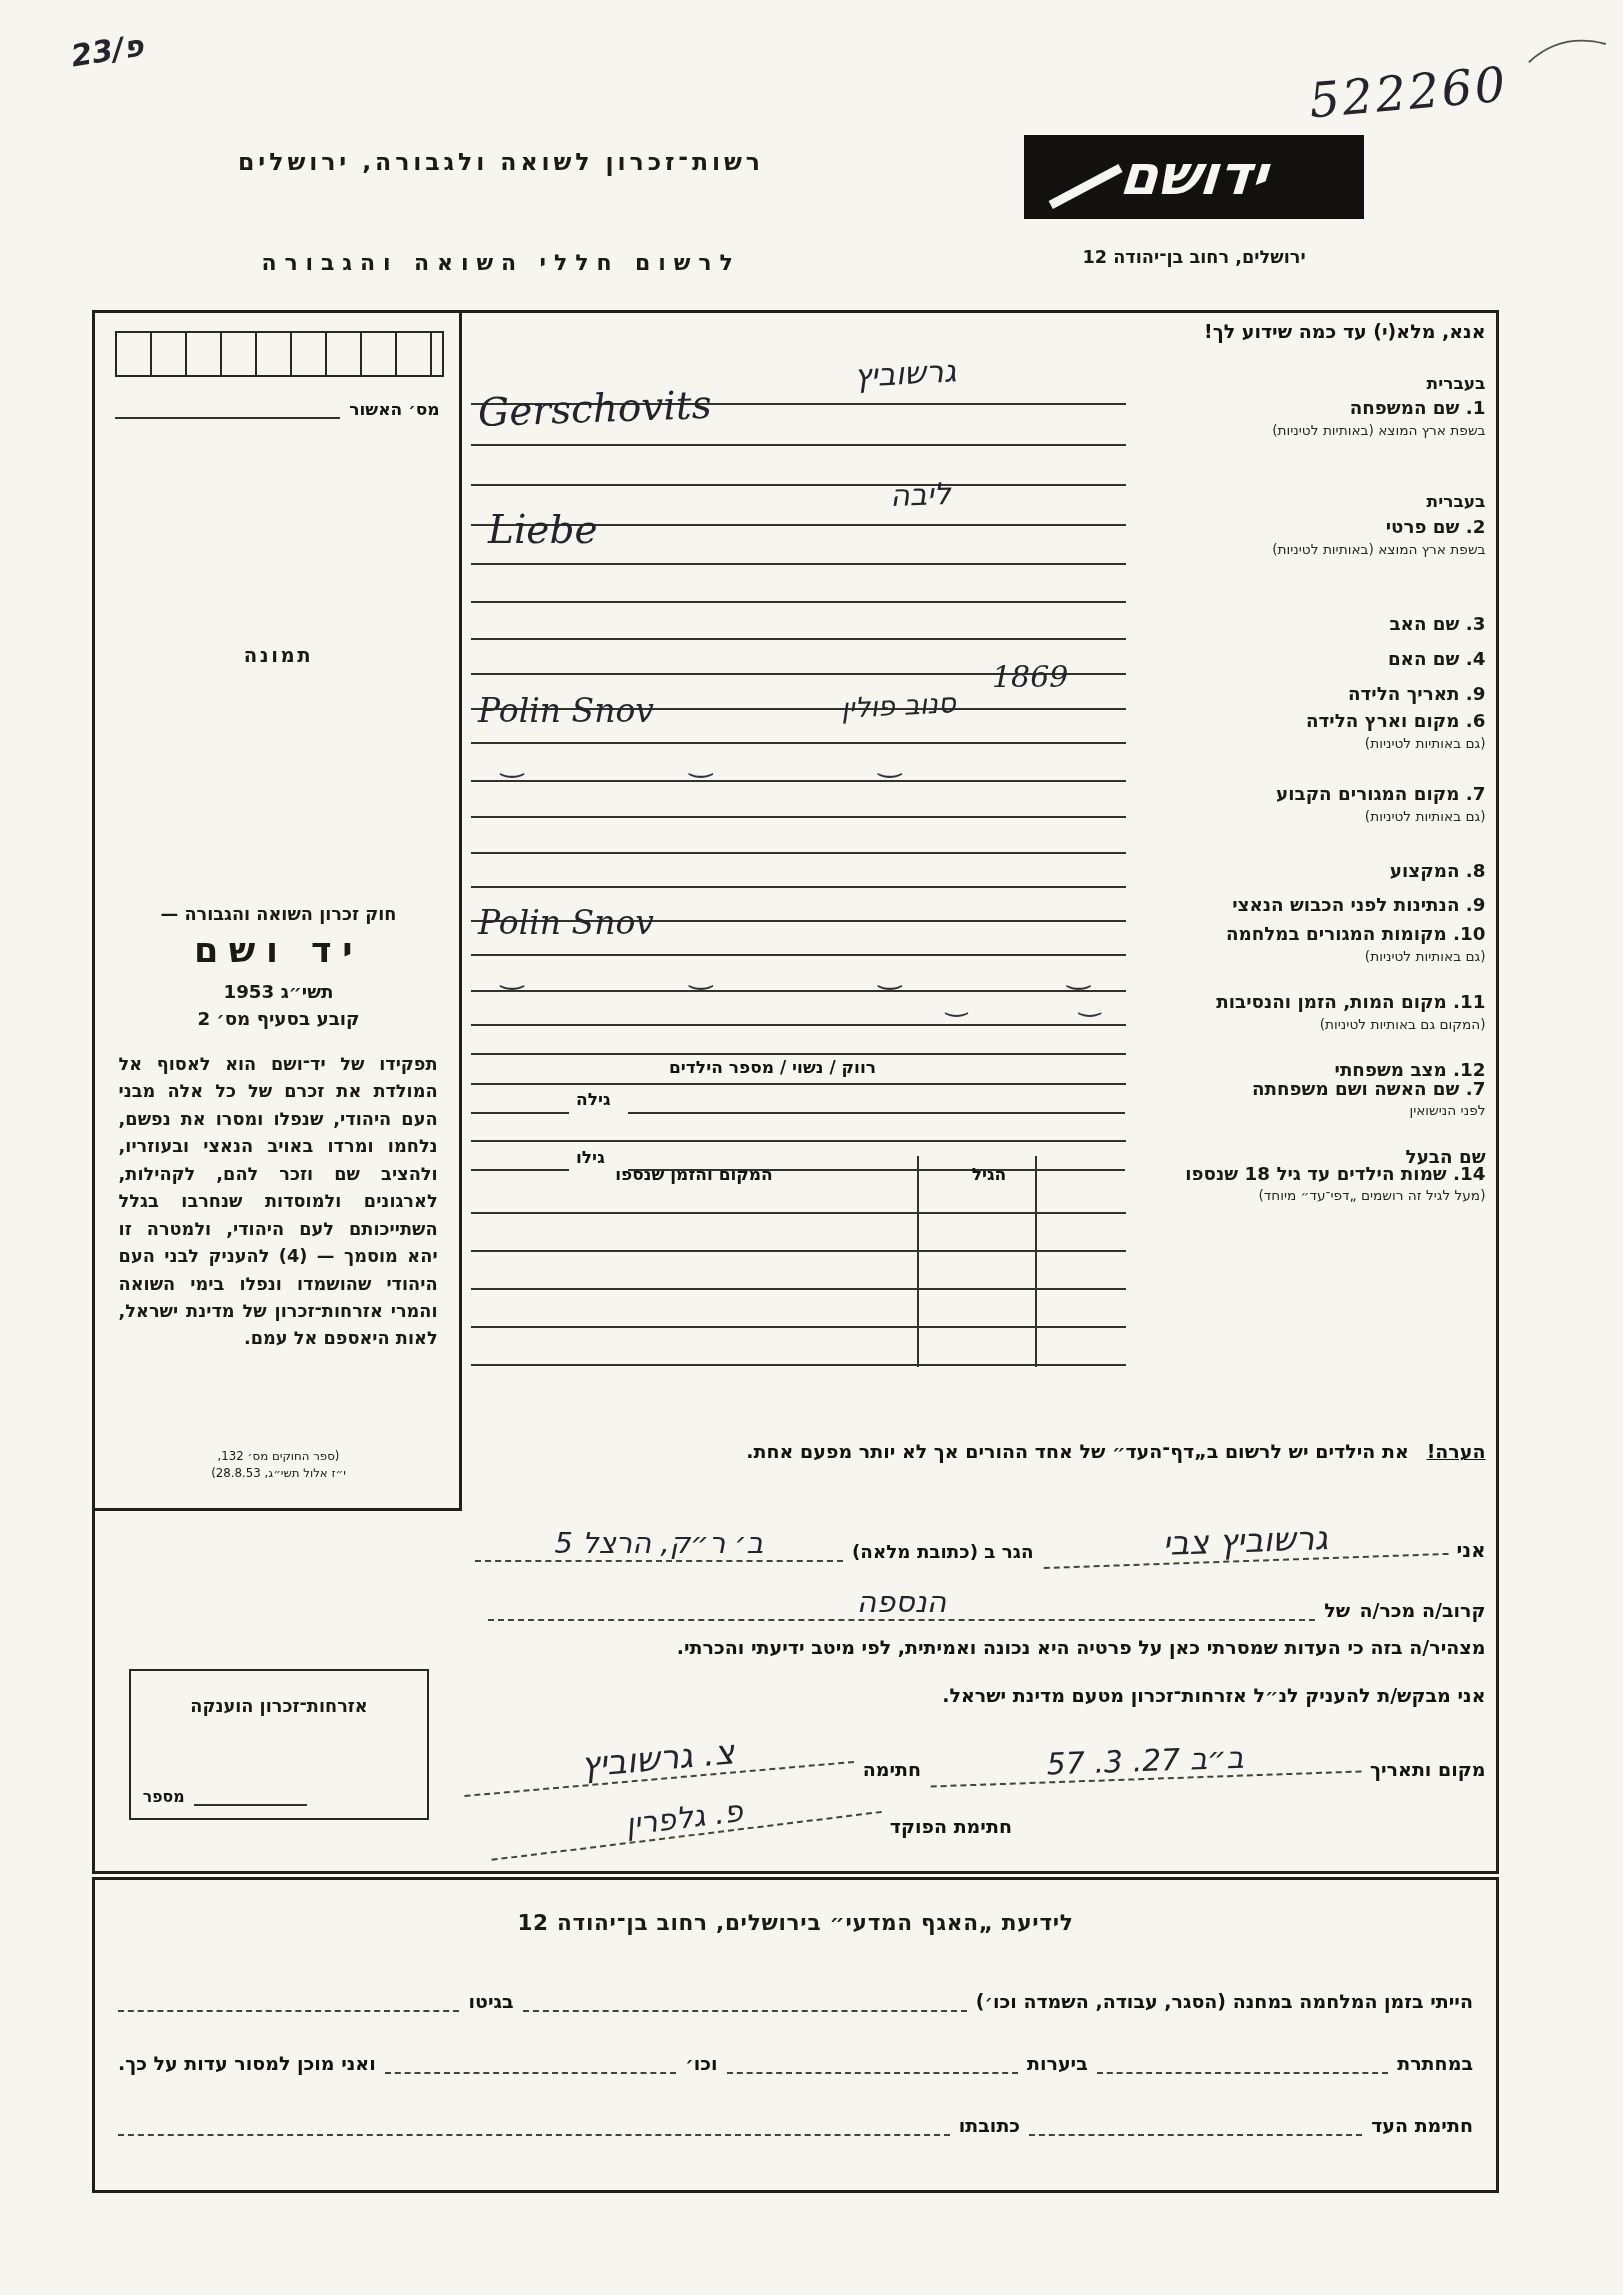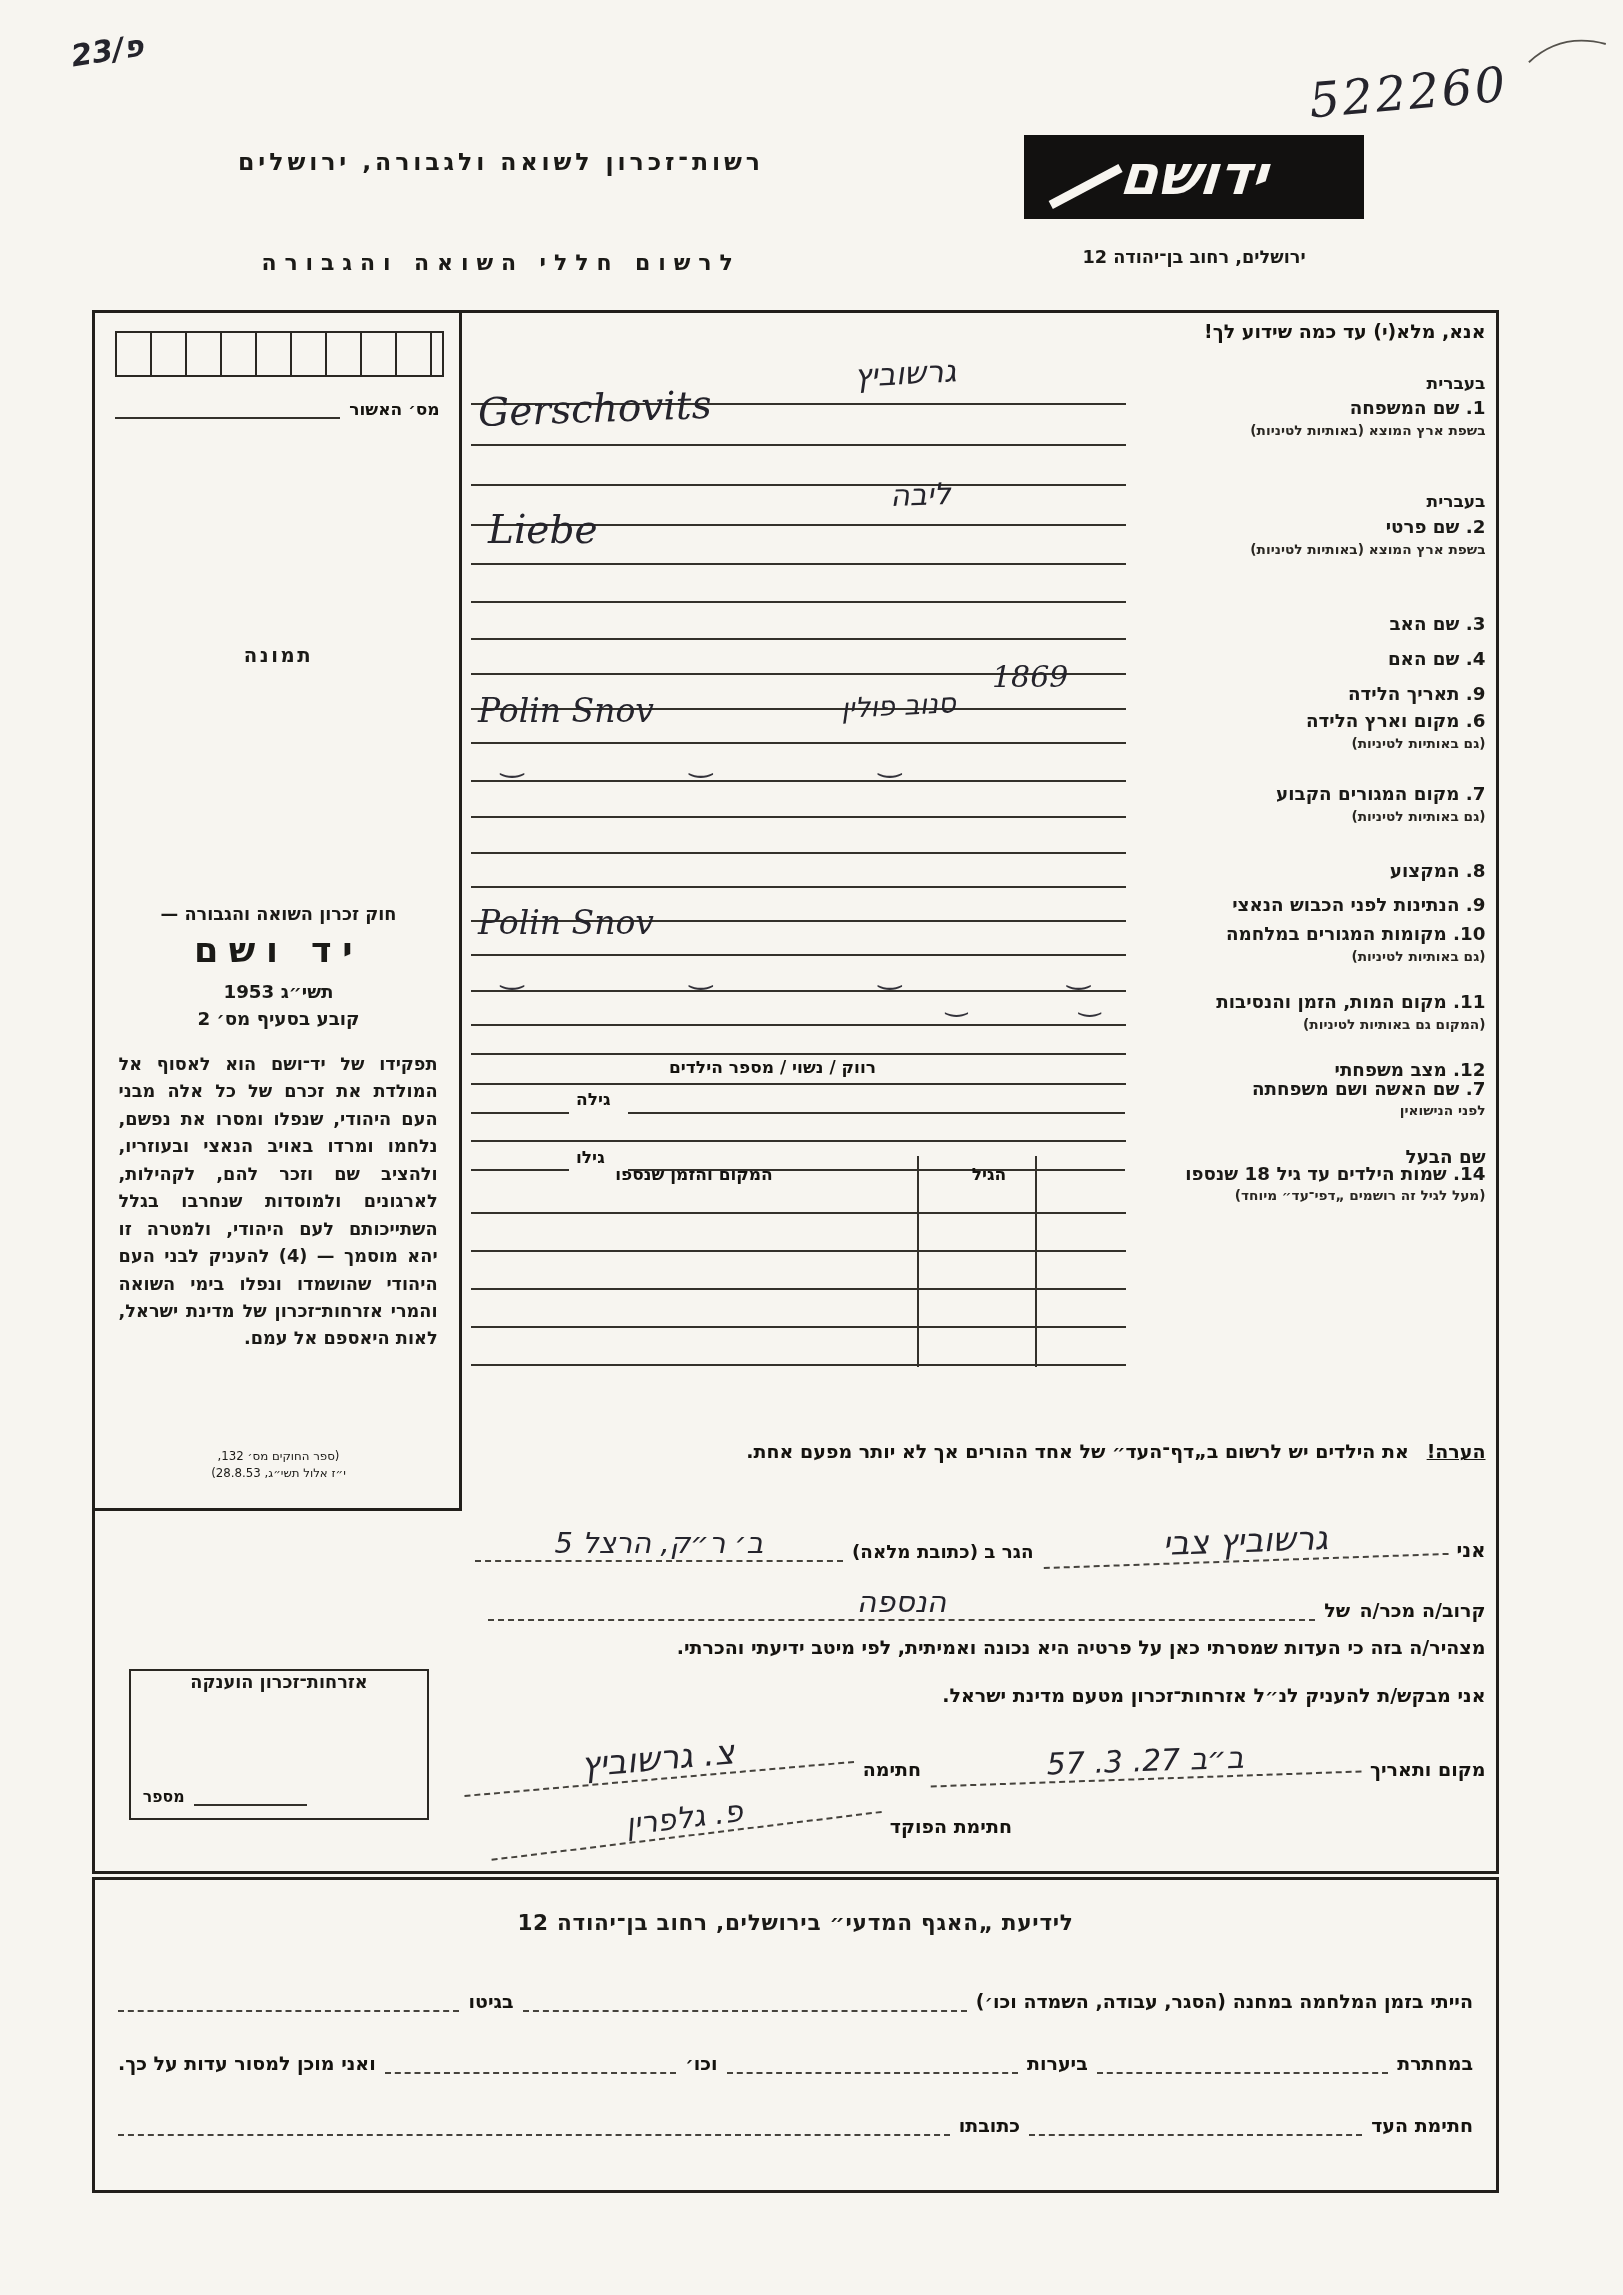--- a/index.html
+++ b/index.html
@@ -5,21 +5,21 @@
   html,body{margin:0;padding:0}
   body{width:1623px;height:2295px;background:#d8d6d1;font-family:"DejaVu Sans",sans-serif;position:relative;overflow:hidden}
   #sheet{position:absolute;inset:0;background:#f7f5f0;color:#1b1a17}
   .abs{position:absolute}
   .rtl{direction:rtl;unicode-bidi:isolate}
   .b{font-weight:bold}
   .c{text-align:center}
   .r{text-align:right}
   .lbl{font-weight:bold;color:#15130f;white-space:nowrap}
   .fl{right:10.5px;font-size:18.3px;direction:rtl;text-align:right;position:absolute;font-weight:bold;white-space:nowrap}
-  .fs{right:10.5px;font-size:13.7px;direction:rtl;text-align:center;position:absolute;font-weight:bold;white-space:nowrap;color:#2a2722}
+  .fs{right:10.5px;font-size:13.7px;direction:rtl;text-align:center;position:absolute;font-weight:normal;white-space:nowrap;color:#2a2722}
   .ln{border-bottom:2px solid #34312b}
   .dln{border-bottom:2px dashed #45423c;min-height:1.3px}
   .hwh{font-style:italic;color:#25242c;white-space:nowrap;direction:rtl}
   .hwl{font-family:"DejaVu Serif",serif;font-style:italic;color:#25242c;white-space:nowrap}
   .row{display:flex;direction:rtl;align-items:flex-end;gap:9.2px}
   .row .lbl{font-size:19px}
   .uline{border-bottom:2px dashed #45423c;text-align:center}
   .marks{font-style:italic;color:#33323a}
 </style>
 </head>
@@ -163,21 +163,21 @@
       <span class="uline hwh" style="flex:1.1;font-size:30px;transform:rotate(-2deg)">ב״ב  27. 3. 57</span>
       <span class="lbl">חתימה</span>
       <span class="uline hwh" style="flex:1;font-size:34px;transform:rotate(-5deg)">צ. גרשוביץ</span>
     </div>
     <div class="abs row" style="left:393px;top:1481px;width:524px;height:43px">
       <span class="lbl">חתימת הפוקד</span>
       <span class="uline hwh" style="flex:1;font-size:30px;transform:rotate(-7deg)">פ. גלפרין</span>
     </div>
 
     <div class="abs" style="left:34px;top:1356px;width:296px;height:147px;border:2.6px solid #2a2722">
-      <div class="rtl b c" style="margin-top:1px;font-size:17.7px">אזרחות־זכרון הוענקה</div>
+      <div class="rtl b c" style="margin-top:25px;font-size:17.7px">אזרחות־זכרון הוענקה</div>
       <div class="abs row" style="left:11.8px;bottom:11.8px;width:164px">
         <span class="ln" style="flex:1"></span>
         <span class="lbl" style="font-size:15.7px">מספר</span>
       </div>
     </div>
 
   </div>
 
   <div class="abs" style="left:92px;top:1877px;width:1401px;height:310px;border:3.3px solid #221f1b">
     <div class="rtl b c" style="margin-top:30px;font-size:21.6px;letter-spacing:0.7px">לידיעת „האגף המדעי״ בירושלים, רחוב בן־יהודה 12</div>

